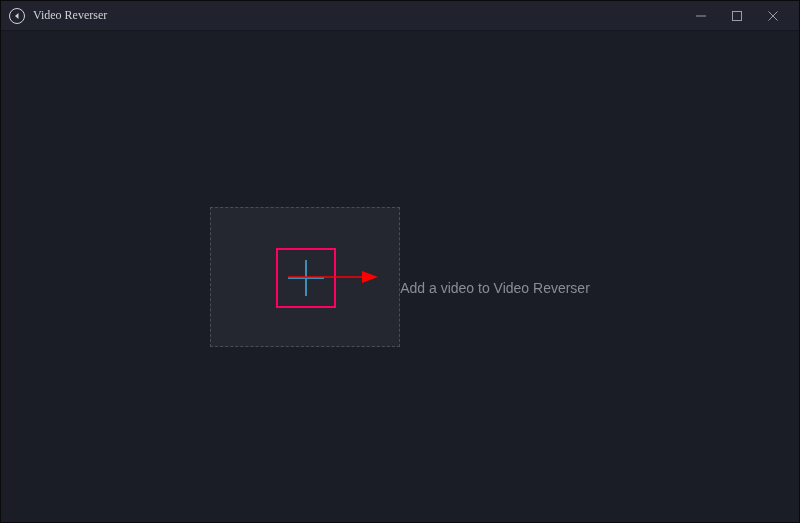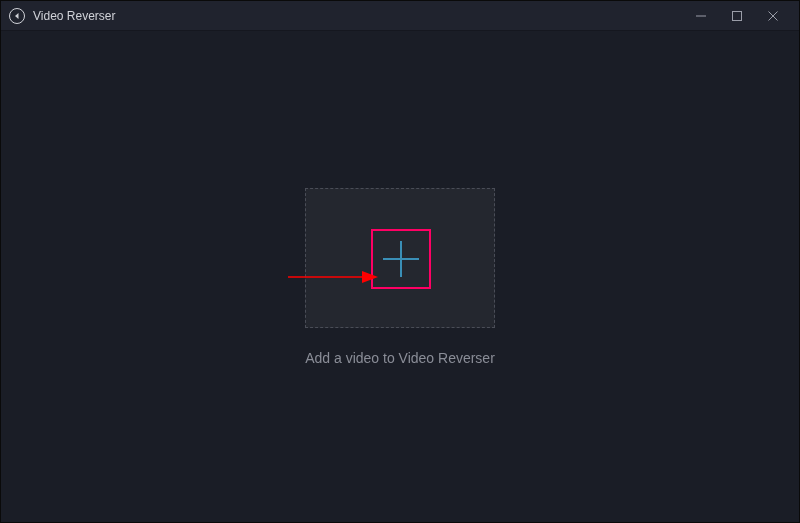--- a/index.html
+++ b/index.html
@@ -16,20 +16,21 @@
       background: #20232e;
       display: flex;
       align-items: center;
       padding: 0 8px;
       border-bottom: 1px solid #15171f;
     }
     .titlebar-left {
       display: flex;
       align-items: center;
       gap: 8px;
+      font-family: Liberation Serif, serif;
     }
     .app-icon {
       width: 16px;
       height: 16px;
       border: 1.5px solid #d0d2d8;
       border-radius: 50%;
       display: flex;
       align-items: center;
       justify-content: center;
       color: #d0d2d8;
@@ -48,21 +49,20 @@
       height: 30px;
       display: flex;
       align-items: center;
       justify-content: center;
       color: #9a9da8;
       cursor: pointer;
     }
     .content {
       height: calc(100% - 30px);
       display: flex;
-      flex-direction: column;
       align-items: center;
       justify-content: center;
       position: relative;
     }
     .dropzone {
       width: 190px;
       height: 140px;
       border: 1px dashed #4a4d57;
       background: #24272f;
       display: flex;

